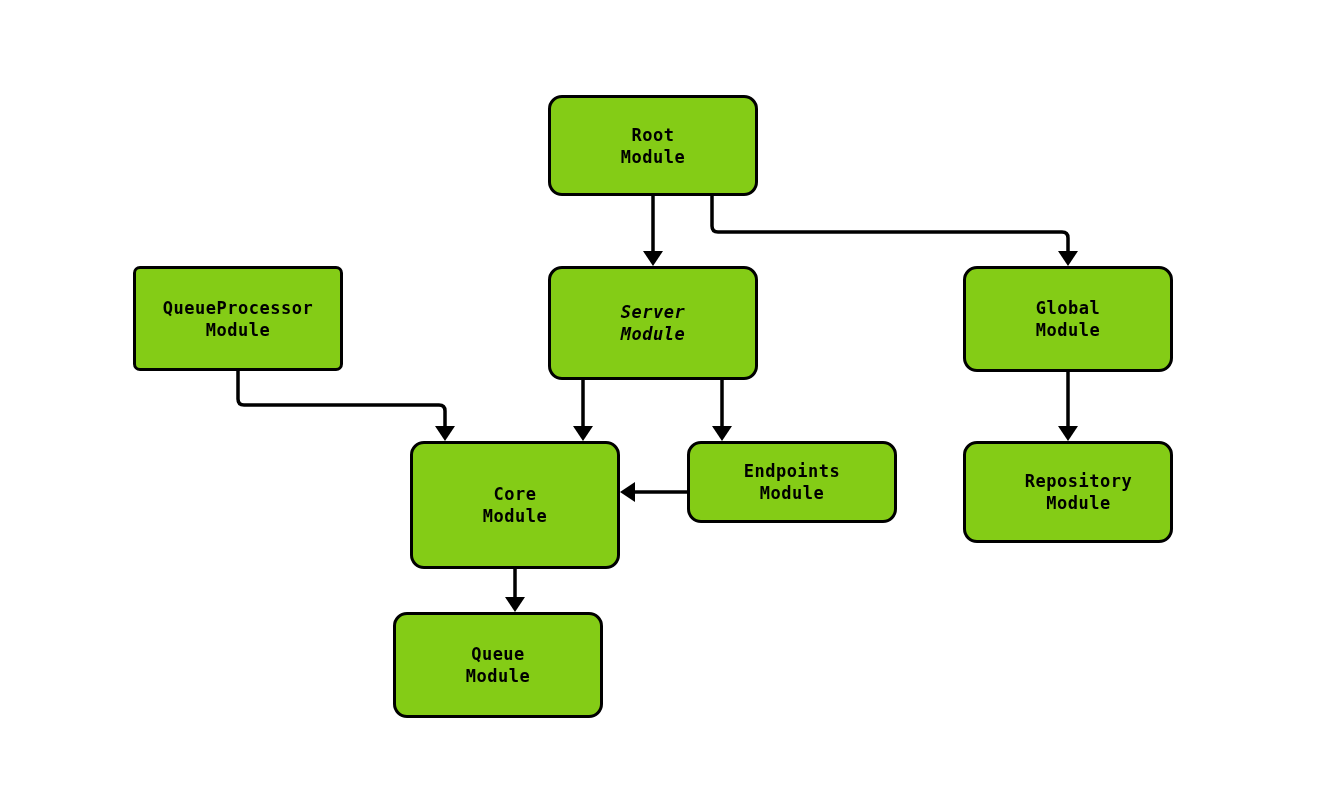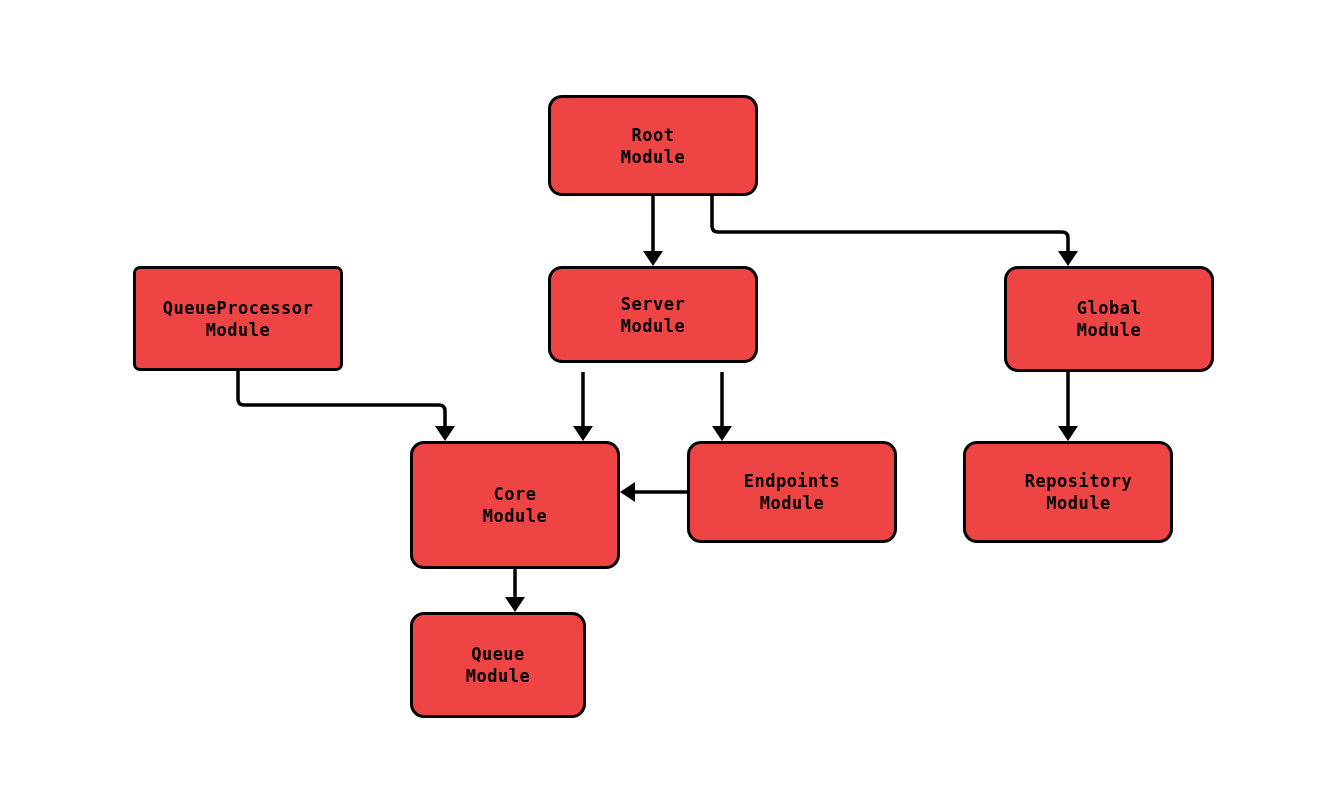--- a/index.html
+++ b/index.html
@@ -18,21 +18,21 @@
   #diagram-canvas {
     position: absolute;
     top: 0;
     left: 0;
     width: 1337px;
     height: 809px;
   }
   .node-box {
     position: absolute;
     box-sizing: border-box;
-    background: #ef4444;
+    background: #84cc16;
     border: 3.5px solid #000000;
     border-radius: 14px;
     display: flex;
     flex-direction: column;
     align-items: center;
     justify-content: center;
     z-index: 2;
   }
   .node-line {
     font-family: "DejaVu Sans Mono", "Liberation Mono", monospace;
@@ -116,43 +116,43 @@
   <div class="node-box" style="left:548px; top:95px; width:210px; height:101px;">
     <div class="node-line">Root</div>
     <div class="node-line">Module</div>
   </div>
 
   <div class="node-box" style="left:133px; top:266px; width:210px; height:105px;border-radius:7px;">
     <div class="node-line">QueueProcessor</div>
     <div class="node-line">Module</div>
   </div>
 
-  <div class="node-box" style="left:548px; top:266px; width:210px; height:97px;">
+  <div class="node-box" style="left:548px; top:266px; width:210px; height:114px;font-style:italic;">
     <div class="node-line">Server</div>
     <div class="node-line">Module</div>
   </div>
 
-  <div class="node-box" style="left:1004px; top:266px; width:210px; height:106px;">
+  <div class="node-box" style="left:963px; top:266px; width:210px; height:106px;">
     <div class="node-line">Global</div>
     <div class="node-line">Module</div>
   </div>
 
   <div class="node-box" style="left:410px; top:441px; width:210px; height:128px;">
     <div class="node-line">Core</div>
     <div class="node-line">Module</div>
   </div>
 
-  <div class="node-box" style="left:687px; top:441px; width:210px; height:102px;">
+  <div class="node-box" style="left:687px; top:441px; width:210px; height:82px;">
     <div class="node-line">Endpoints</div>
     <div class="node-line">Module</div>
   </div>
 
   <div class="node-box" style="left:963px; top:441px; width:210px; height:102px;padding-left:21px;">
     <div class="node-line">Repository</div>
     <div class="node-line">Module</div>
   </div>
 
-  <div class="node-box" style="left:410px; top:612px; width:176px; height:106px;">
+  <div class="node-box" style="left:393px; top:612px; width:210px; height:106px;">
     <div class="node-line">Queue</div>
     <div class="node-line">Module</div>
   </div>
 
 </div>
 
 </body></html>

